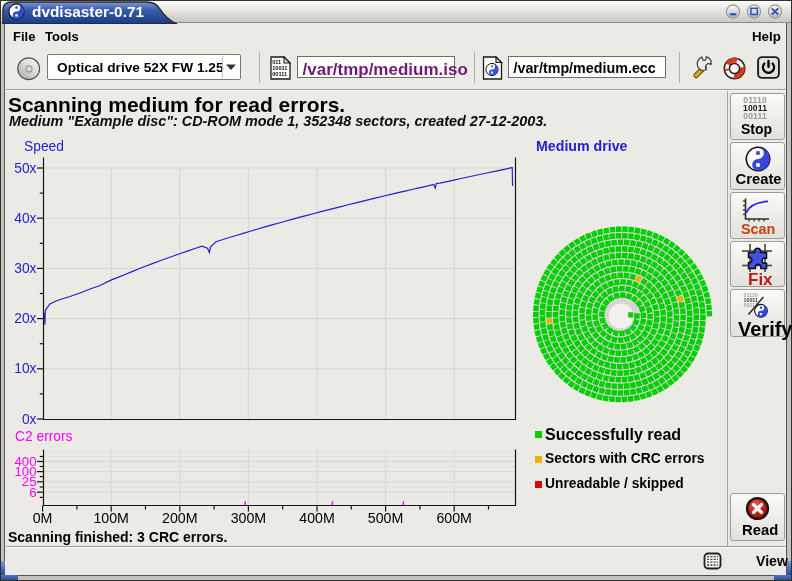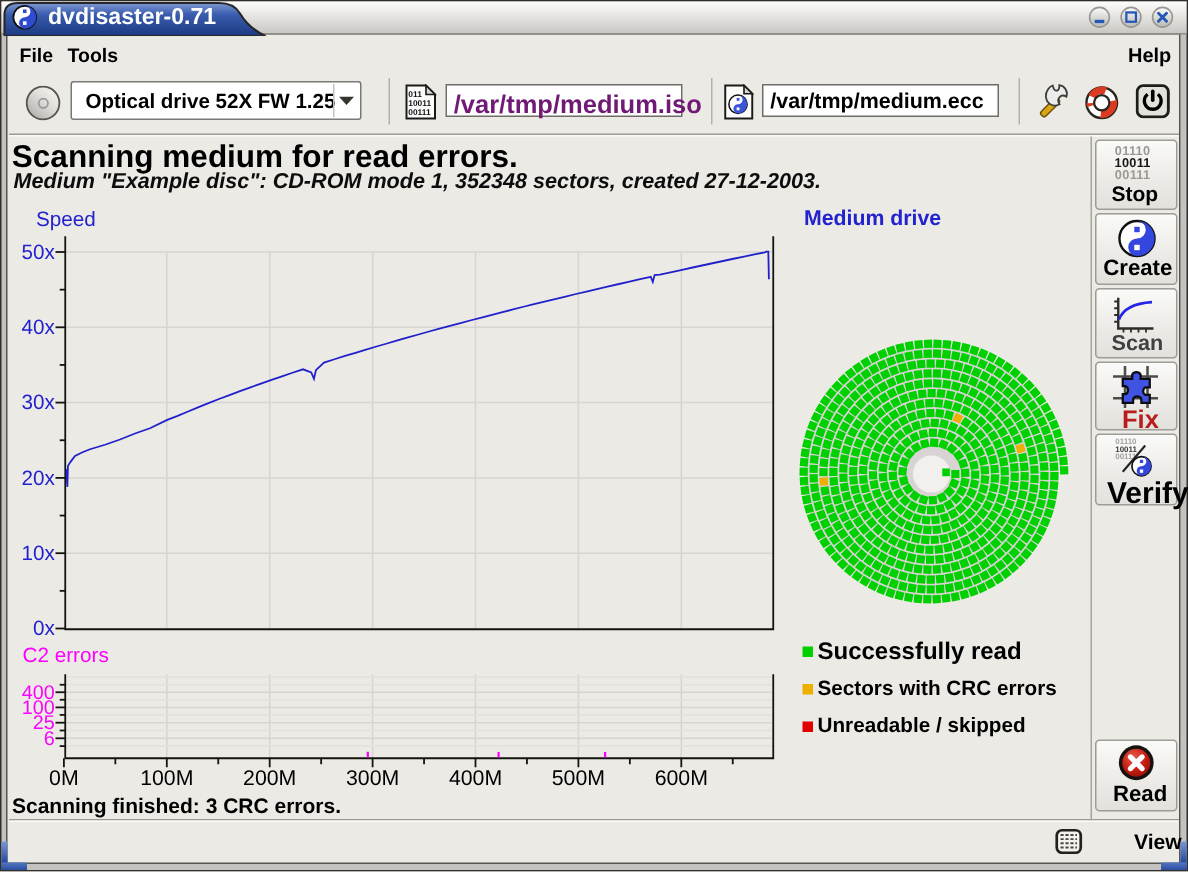--- a/index.html
+++ b/index.html
@@ -253,21 +253,21 @@
       <line x1="1.8" y1="8.5" x2="4.5" y2="8.5"></line>
 <line x1="1.8" y1="13" x2="4.5" y2="13"></line>
       <line x1="1.8" y1="17.5" x2="4.5" y2="17.5"></line>
 <line x1="8" y1="22" x2="8" y2="24.6"></line>
       <line x1="13" y1="22" x2="13" y2="24.6"></line>
 <line x1="18" y1="22" x2="18" y2="24.6"></line>
       <line x1="23" y1="22" x2="23" y2="24.6"></line>
 </g>
 <path d="M5 16 Q9 5.5 27 4.4" fill="none" stroke="#2525e5" stroke-width="1.8"></path>
 </svg>
-<div class="t" style="left:741px;top:220.5px;font-size:14.4px;color:#404040;">Scan</div>
+<div class="t" style="left:741px;top:220.5px;font-size:14.4px;color:#c2410c;">Scan</div>
 <div class="abs" style="left:730px;top:241px;width:55px;height:46px;background:linear-gradient(#fafaf8,#eceae6 60%,#e3e1dc);border:1px solid #9d9c97;border-radius:3px;"></div>
 <svg class="abs" style="left:742px;top:244px;" width="30" height="28" viewBox="0 0 30 28">
 <g stroke="#4e4e49" stroke-width="1.7">
 <line x1="0" y1="7" x2="30" y2="7"></line>
       <line x1="0" y1="21.5" x2="30" y2="21.5"></line>
 <line x1="8" y1="0" x2="8" y2="28"></line>
       <line x1="23" y1="0" x2="23" y2="28"></line>
 </g>
 <g>
 <path d="M6.5 8.5 L12.8 8.5 L12.8 5.9 A3.1 3.1 0 0 1 18.4 5.9 L18.4 8.5 L24.5 8.5 L24.5 14.2 L21.6 14.2 A2.9 2.9 0 0 0 21.6 19.3 L24.5 19.3 L24.5 24.5 L18.9 24.5 L18.9 22.3 A2.9 2.9 0 0 0 13.4 22.3 L13.4 24.5 L6.5 24.5 L6.5 18.8 L8.3 18.8 A3.0 3.0 0 0 0 8.3 13.4 L6.5 13.4 Z" fill="#4053e2" stroke="#0c0c14" stroke-width="1.5"></path>

